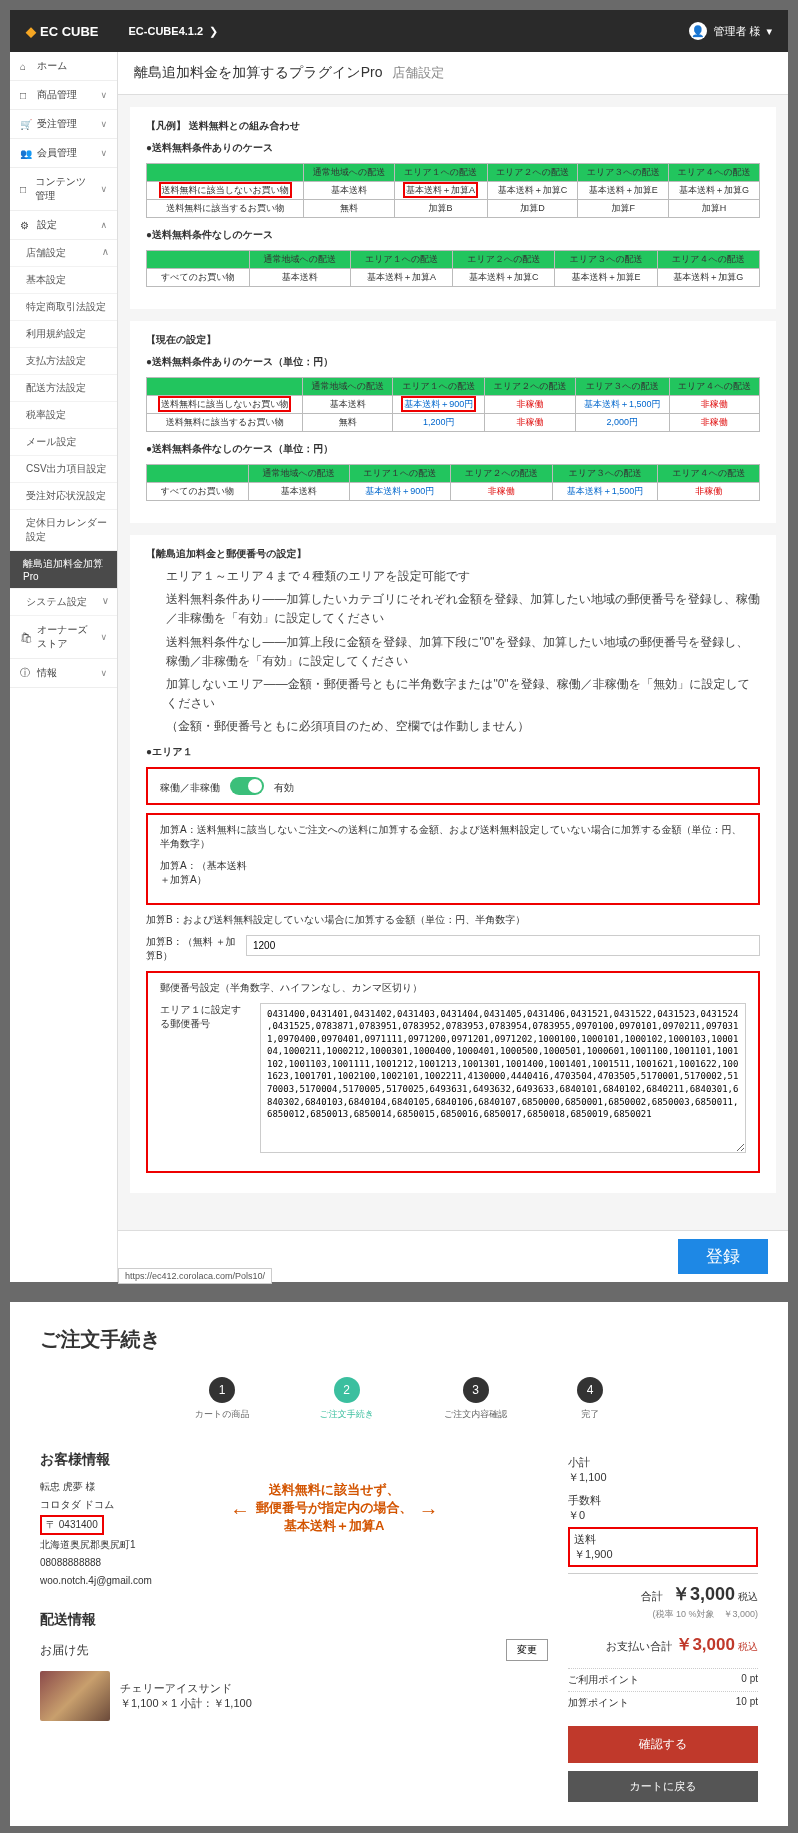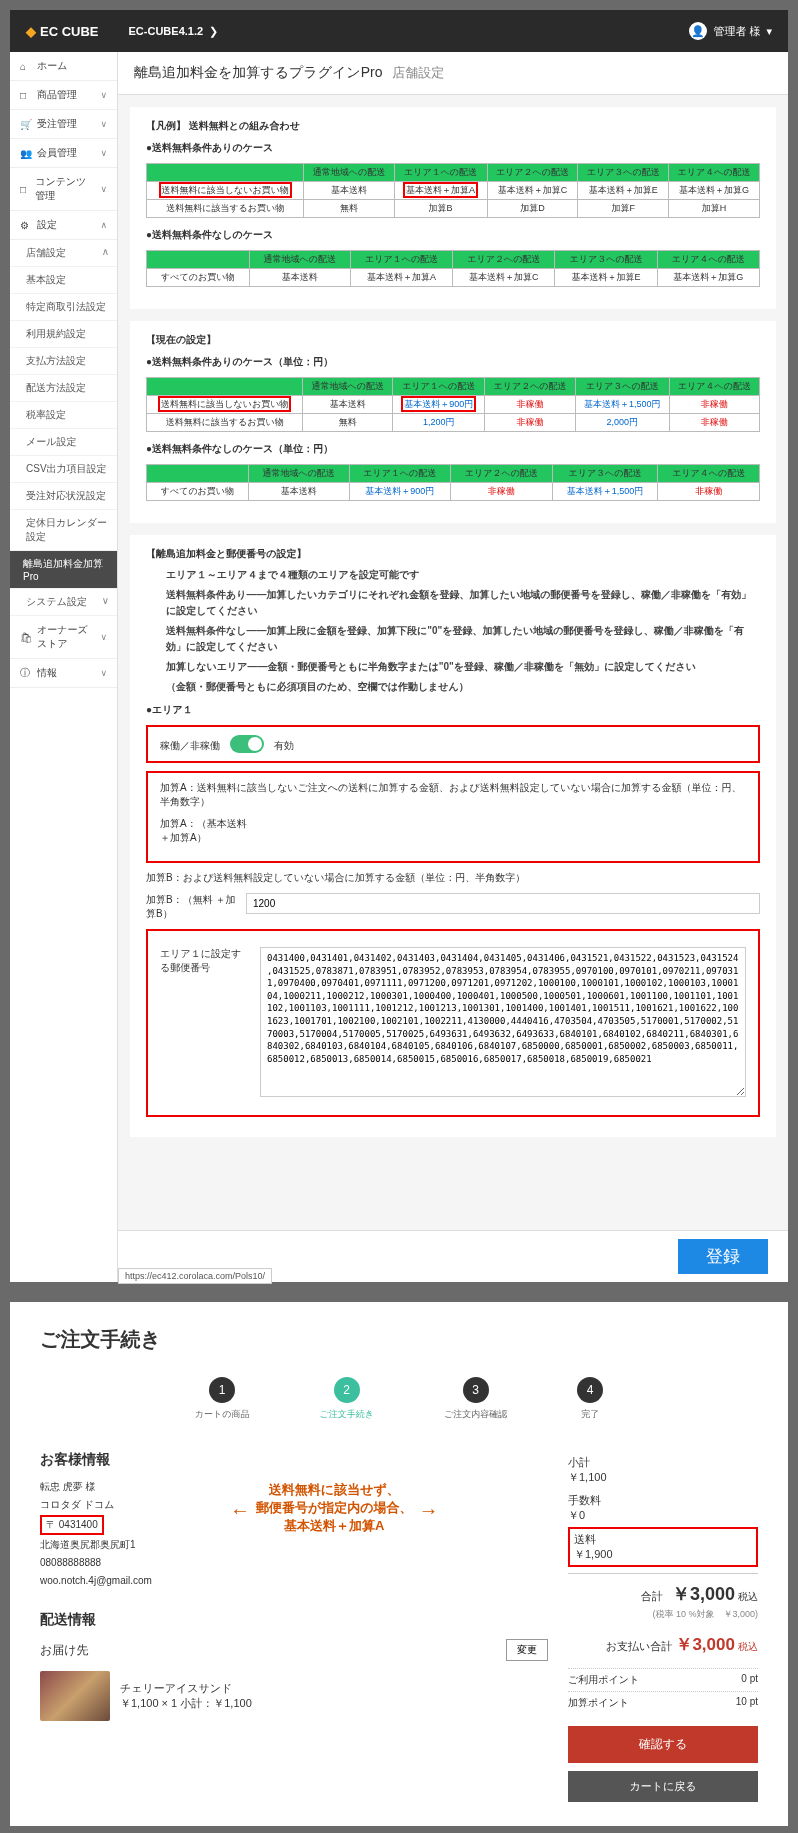--- a/index.html
+++ b/index.html
@@ -26,21 +26,21 @@
 .page-title .muted { color: #888; font-size: 13px; margin-left: 6px; }
 .card { background: #fff; margin: 12px; padding: 12px 16px; font-size: 10px; }
 .card h4 { font-size: 10px; font-weight: bold; margin-bottom: 6px; }
 .tbl { border-collapse: collapse; width: 100%; font-size: 9px; margin-bottom: 10px; }
 .tbl th, .tbl td { border: 1px solid #bbb; padding: 2px 4px; text-align: center; }
 .tbl th { background: #22c55e; font-weight: normal; }
 .redbox { border: 2px solid #e00; padding: 1px; }
 .blue { color: #0066cc; }
 .red { color: #d00; }
 .sec-title { font-size: 10px; font-weight: bold; margin: 8px 0; }
-.note { font-size: 10px; color: #444; margin: 4px 0 4px 20px; line-height: 1.6; font-weight: bold; }
+.note { font-size: 12px; color: #444; margin: 4px 0 4px 20px; line-height: 1.6; }
 .area-block { border: 2px solid #e00; padding: 8px 12px; margin: 8px 0; }
 .toggle-row { display: flex; align-items: flex-end; gap: 10px; }
 .switch { width: 34px; height: 18px; background: #3bbf7a; border-radius: 9px; position: relative; }
 .switch .knob { width: 14px; height: 14px; background: #fff; border-radius: 50%; position: absolute; top: 2px; right: 2px; }
 .form-row { display: flex; align-items: flex-start; margin: 8px 0; gap: 10px; }
 .form-row .lbl { width: 90px; font-size: 10px; line-height: 1.4; }
 .form-row .inp { flex: 1; }
 .form-row input { width: 100%; border: 1px solid #ccc; padding: 4px 6px; font-size: 10px; }
 .form-row textarea { width: 100%; border: 1px solid #ccc; padding: 4px 6px; font-size: 9px; height: 150px; line-height: 1.4; }
 .submit-bar { position: absolute; bottom: 0; right: 0; left: 0; background: #fff; padding: 8px 20px; text-align: right; border-top: 1px solid #ddd; }
@@ -305,20 +305,21 @@
         </div>
       </div>
 
       <div style="margin:8px 0;">加算B：および送料無料設定していない場合に加算する金額（単位：円、半角数字）</div>
       <div class="form-row">
         <div class="lbl">加算B：（無料 ＋加算B）</div>
         <div class="inp"><input type="text" value="1200" style=""></div>
       </div>
 
       <div class="area-block">
+        <div style="margin-bottom:8px;">郵便番号設定（半角数字、ハイフンなし、カンマ区切り）</div>
         <div class="form-row">
           <div class="lbl">エリア１に設定する郵便番号</div>
           <div class="inp"><textarea style="">0431400,0431401,0431402,0431403,0431404,0431405,0431406,0431521,0431522,0431523,0431524,0431525,0783871,0783951,0783952,0783953,0783954,0783955,0970100,0970101,0970211,0970311,0970400,0970401,0971111,0971200,0971201,0971202,1000100,1000101,1000102,1000103,1000104,1000211,1000212,1000301,1000400,1000401,1000500,1000501,1000601,1001100,1001101,1001102,1001103,1001111,1001212,1001213,1001301,1001400,1001401,1001511,1001621,1001622,1001623,1001701,1002100,1002101,1002211,4130000,4440416,4703504,4703505,5170001,5170002,5170003,5170004,5170005,5170025,6493631,6493632,6493633,6840101,6840102,6840211,6840301,6840302,6840103,6840104,6840105,6840106,6840107,6850000,6850001,6850002,6850003,6850011,6850012,6850013,6850014,6850015,6850016,6850017,6850018,6850019,6850021</textarea></div>
         </div>
       </div>
     </div>
 
     <div class="submit-bar">
       <button class="btn-submit">登録</button>
     </div>

